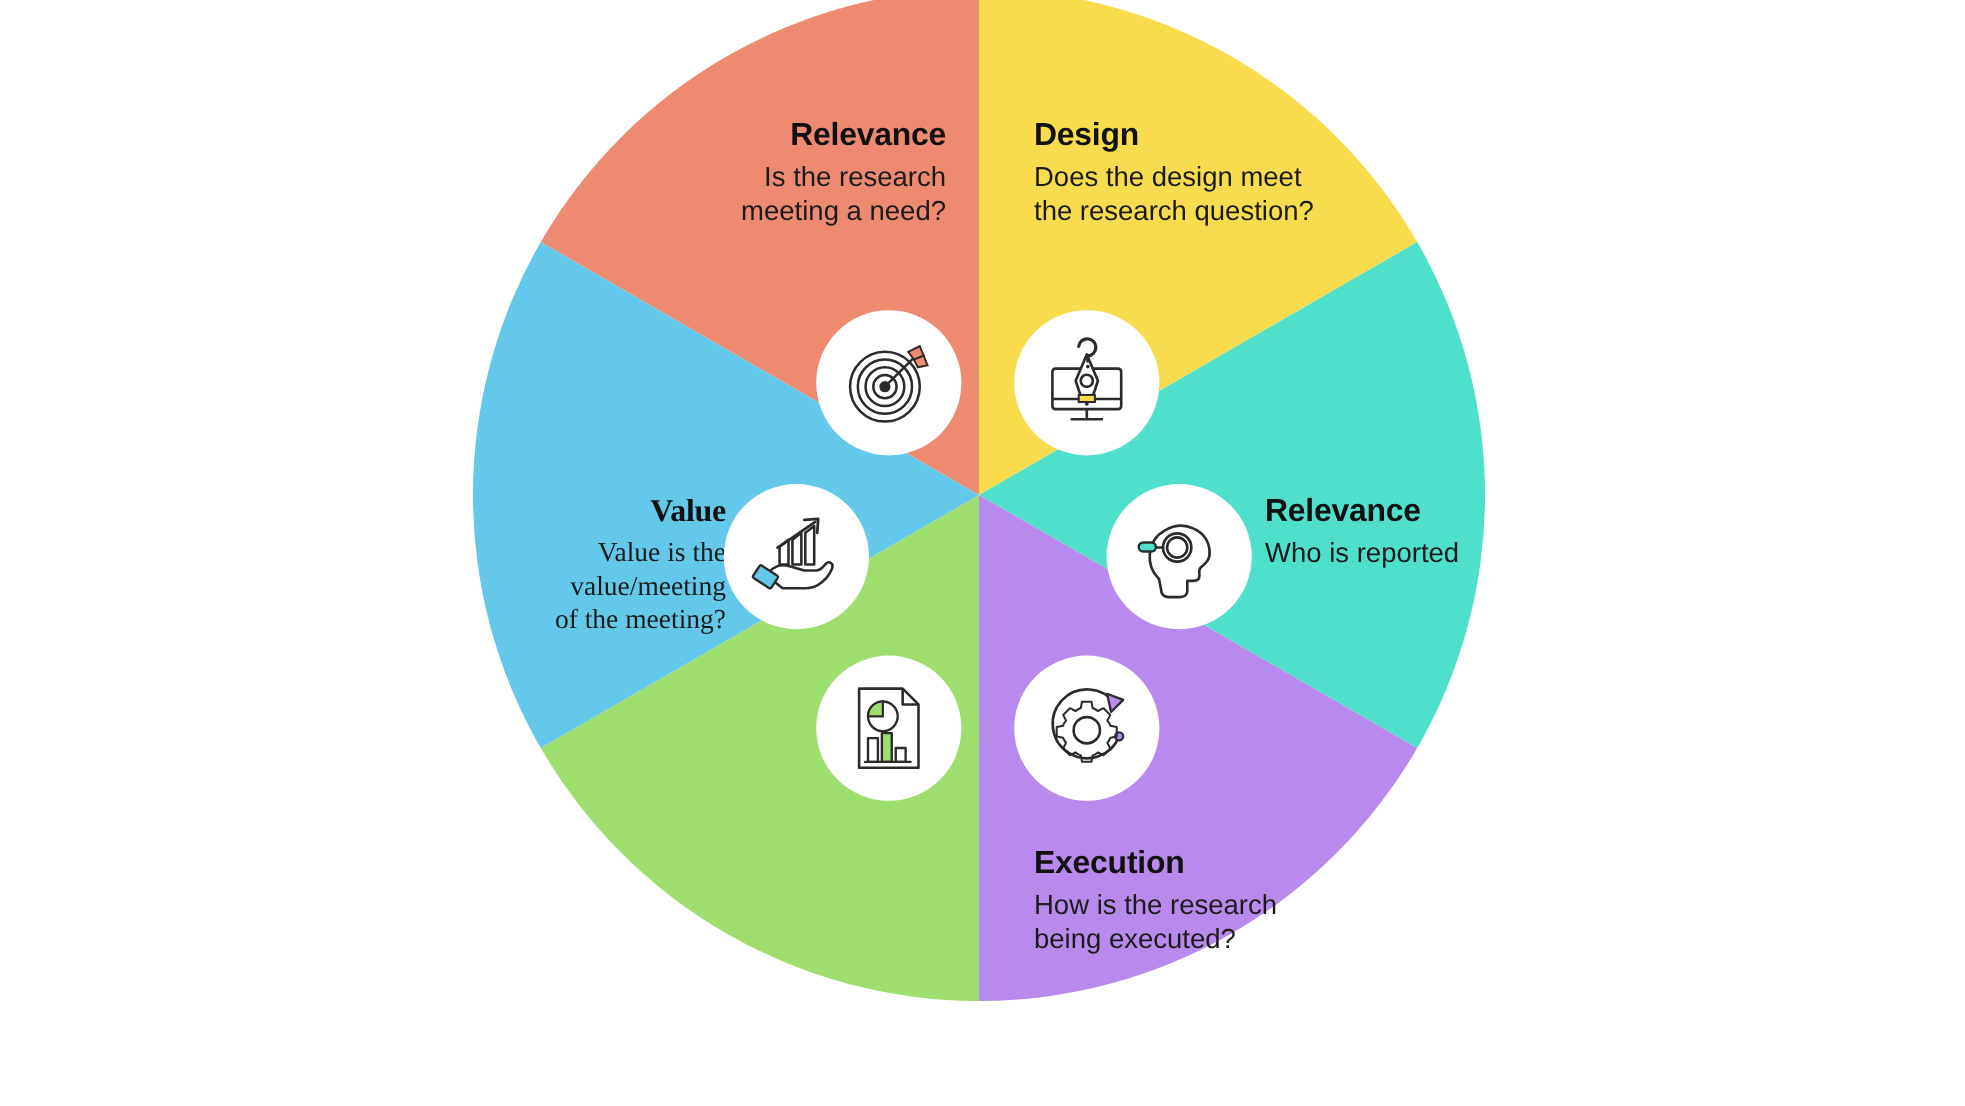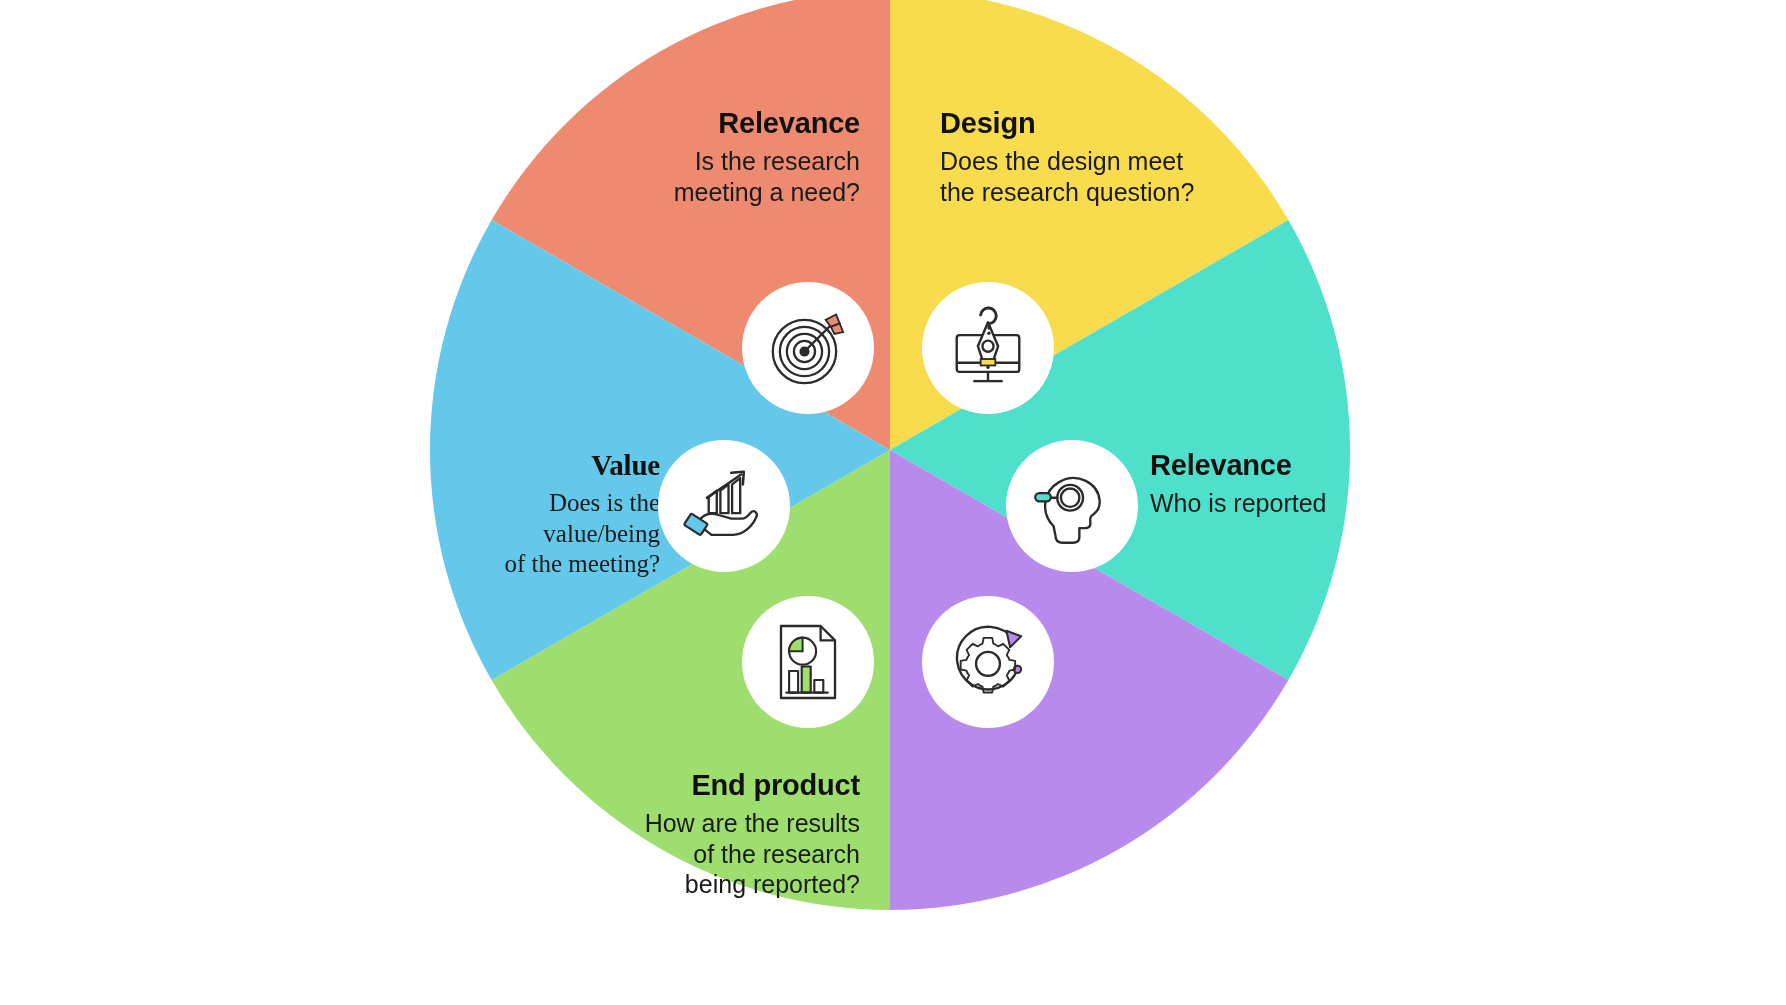--- a/index.html
+++ b/index.html
@@ -106,32 +106,31 @@
     <div class="seg-title">Design</div>
     <div class="seg-desc">Does the design meet</div>
     <div class="seg-desc">the research question?</div>
   </div>
 
   <div class="seg-text ta-left" id="txt-researcher">
     <div class="seg-title">Relevance</div>
     <div class="seg-desc">Who is reported</div>
   </div>
 
-
-  <div class="seg-text ta-right" id="txt-endproduct">
-    <div class="seg-title">End product</div>
-    <div class="seg-desc">How are the results</div>
-    <div class="seg-desc">of the research</div>
-    <div class="seg-desc">being reported?</div>
-  </div>
+  <div class="seg-text ta-left" id="txt-execution">
+    <div class="seg-title">Execution</div>
+    <div class="seg-desc">How is the research</div>
+    <div class="seg-desc">being executed?</div>
+  </div>
+
 
   <div class="seg-text ta-right" id="txt-value">
     <div class="seg-title">Value</div>
-    <div class="seg-desc">Does is the</div>
-    <div class="seg-desc">value/being</div>
+    <div class="seg-desc">Value is the</div>
+    <div class="seg-desc">value/meeting</div>
     <div class="seg-desc">of the meeting?</div>
   </div>
 
   <div class="icon-bubble" id="icon-relevance">
     <svg width="88" height="88" viewBox="0 0 100 100">
       <g fill="none" stroke="#2b2b2b" stroke-width="2.6">
         <circle cx="46" cy="54" r="36"></circle>
         <circle cx="46" cy="54" r="28"></circle>
         <circle cx="46" cy="54" r="20"></circle>
         <circle cx="46" cy="54" r="12"></circle>

